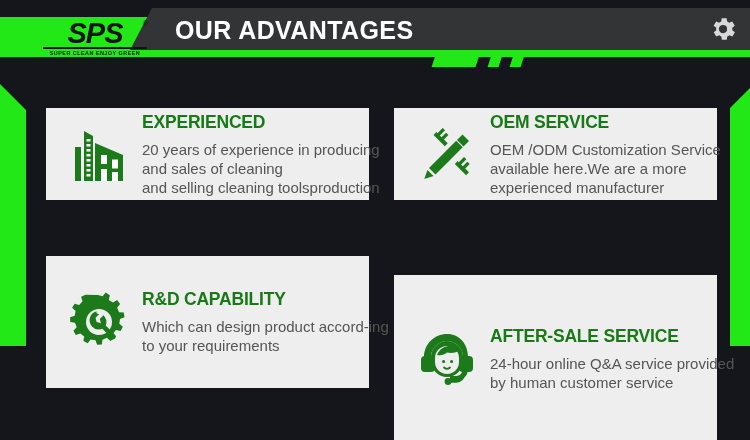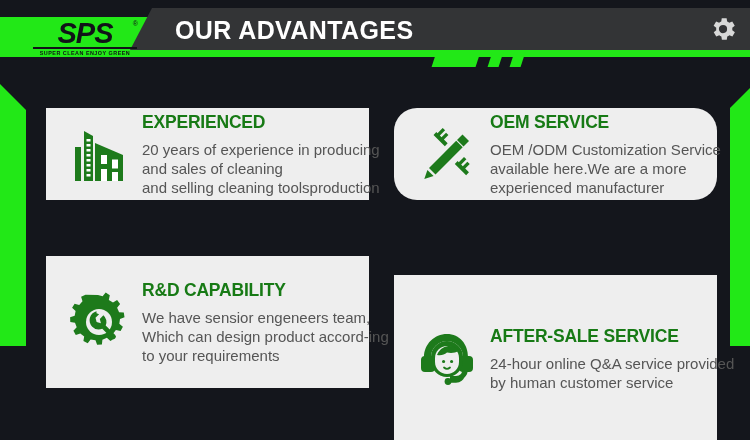--- a/index.html
+++ b/index.html
@@ -43,21 +43,21 @@
     font-size: 25px;
     font-weight: bold;
     letter-spacing: 0.4px;
     color: #ffffff;
     white-space: nowrap;
   }
 
   
   .logo {
     position: absolute;
-    left: 30px;
+    left: 40px;
     top: 20px;
     width: 110px;
     height: 38px;
   }
   .logo-mark {
     font-size: 29px;
     font-weight: bold;
     font-style: italic;
     color: #111318;
     letter-spacing: -1px;
@@ -132,21 +132,21 @@
     position: absolute;
     width: 323px;
     height: 92px;
     background: #eeeeee;
     display: flex;
     align-items: center;
     box-sizing: border-box;
     padding: 0 10px 0 14px;
   }
   .card.c1 { left: 46px;  top: 108px; }
-  .card.c2 { left: 394px; top: 108px; border-radius: 23px; }
+  .card.c2 { left: 394px; top: 108px; }
   .card.c3 { left: 46px;  top: 256px; height: 132px; }
   .card.c4 { left: 394px; top: 256px; height: 168px; margin-top: 19px; }
 
   .card-icon {
     width: 78px;
     min-width: 78px;
     height: 78px;
     display: flex;
     align-items: center;
     justify-content: center;
@@ -247,21 +247,20 @@
     <div class="card-icon">
       <svg width="60" height="60" viewBox="0 0 60 60" aria-hidden="true">
         <path fill="#1d7a1b" d="M29 3l4.6 1.2 3.1-3.6 4.1 2.6-1 4.7 4.2 2.6 4.1-2.4 3 3.8-3 3.8 2 4.5 4.7.3.7 4.8-4.5 1.6-.7 4.9 3.6 3-2.3 4.3-4.7-1-3.1 3.8 1.6 4.5-4 2.6-3.5-3.2-4.5 1.9-.5 4.7-4.8.4-1.6-4.5-4.9-.8-2.9 3.7-4.3-2.1.8-4.7-3.9-3-4.5 1.5-2.4-4.2 3.3-3.4-1.7-4.6-4.7-.7-.2-4.8 4.6-1.4.9-4.8-3.5-3.2 2.5-4.1 4.6 1.2 3.3-3.6-1.4-4.6 4.4-1.9z"></path>
         <circle cx="30" cy="30" r="13" fill="#eeeeee"></circle>
         <path fill="#1d7a1b" d="M27.5 19.2a9.3 9.3 0 0 0-4.3 15.5 9.3 9.3 0 0 0 10.1 2.1l9.5 9.5a2.4 2.4 0 0 0 3.4-3.4l-9.5-9.5a9.3 9.3 0 0 0-2.3-10.1l-3.6 3.6 1.1 4.3-4.3-1.1-1.1-4.3 3.6-3.6a9.3 9.3 0 0 0-2.6-1z"></path>
       </svg>
     </div>
     <div class="card-body">
       <div class="card-title">R&amp;D CAPABILITY</div>
       <div class="card-desc">
-        <div>We have sensior engeneers team,</div>
         <div>Which can design product accord-ing</div>
         <div>to your requirements</div>
       </div>
     </div>
   </div>
 
   <div class="card c4">
     <div class="card-icon">
       <svg width="60" height="60" viewBox="0 0 60 60" aria-hidden="true">
         <path fill="#1d7a1b" d="M30 5C17.3 5 7 15.3 7 28v10h7V28a16 16 0 0 1 32 0v12a7 7 0 0 1-7 7h-6v5h6a12 12 0 0 0 12-12V28C51 15.3 42.7 5 30 5z"></path>

